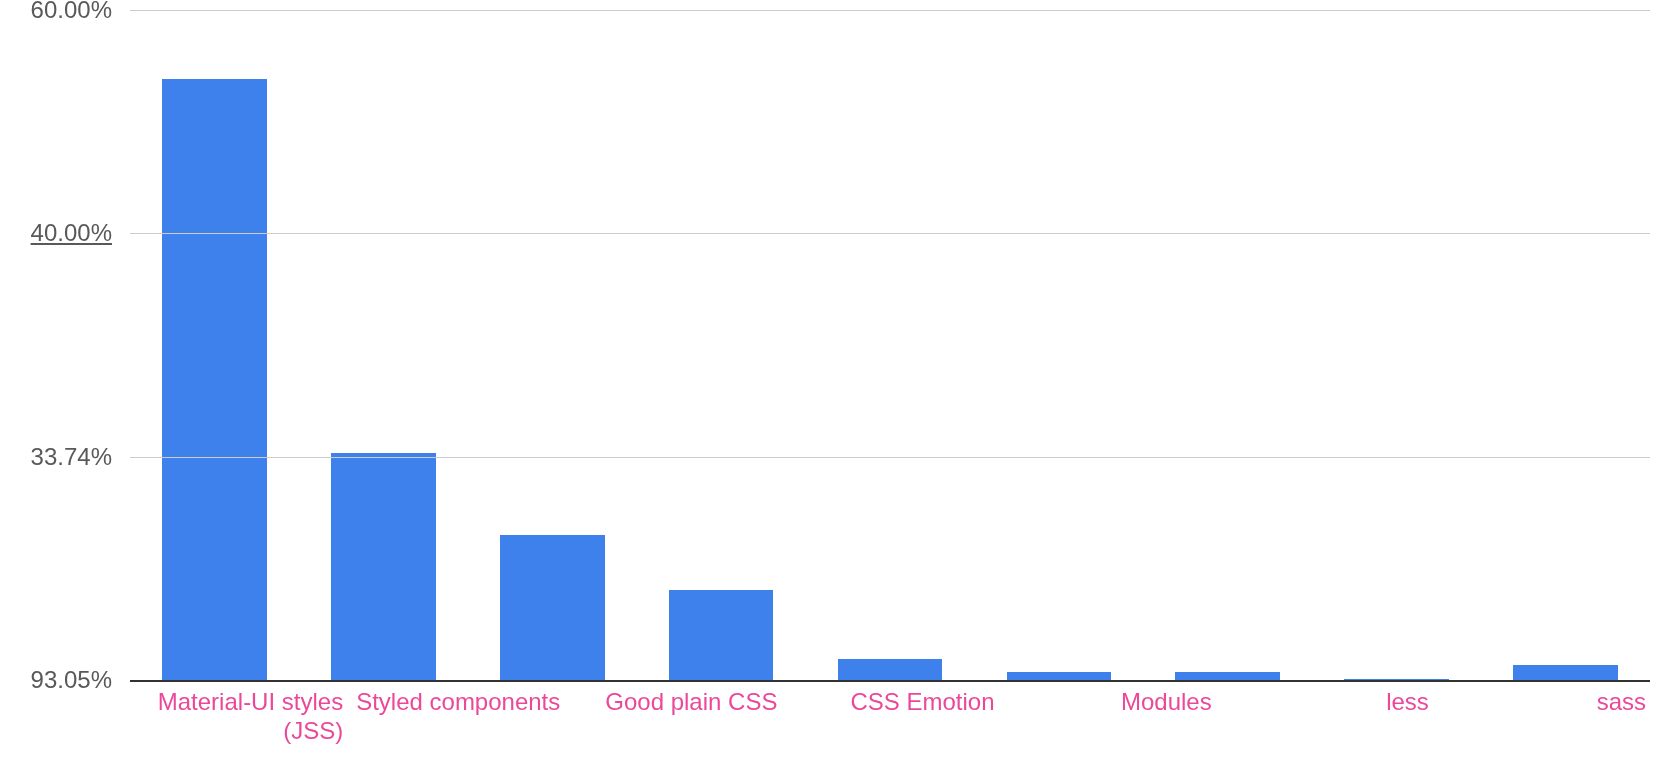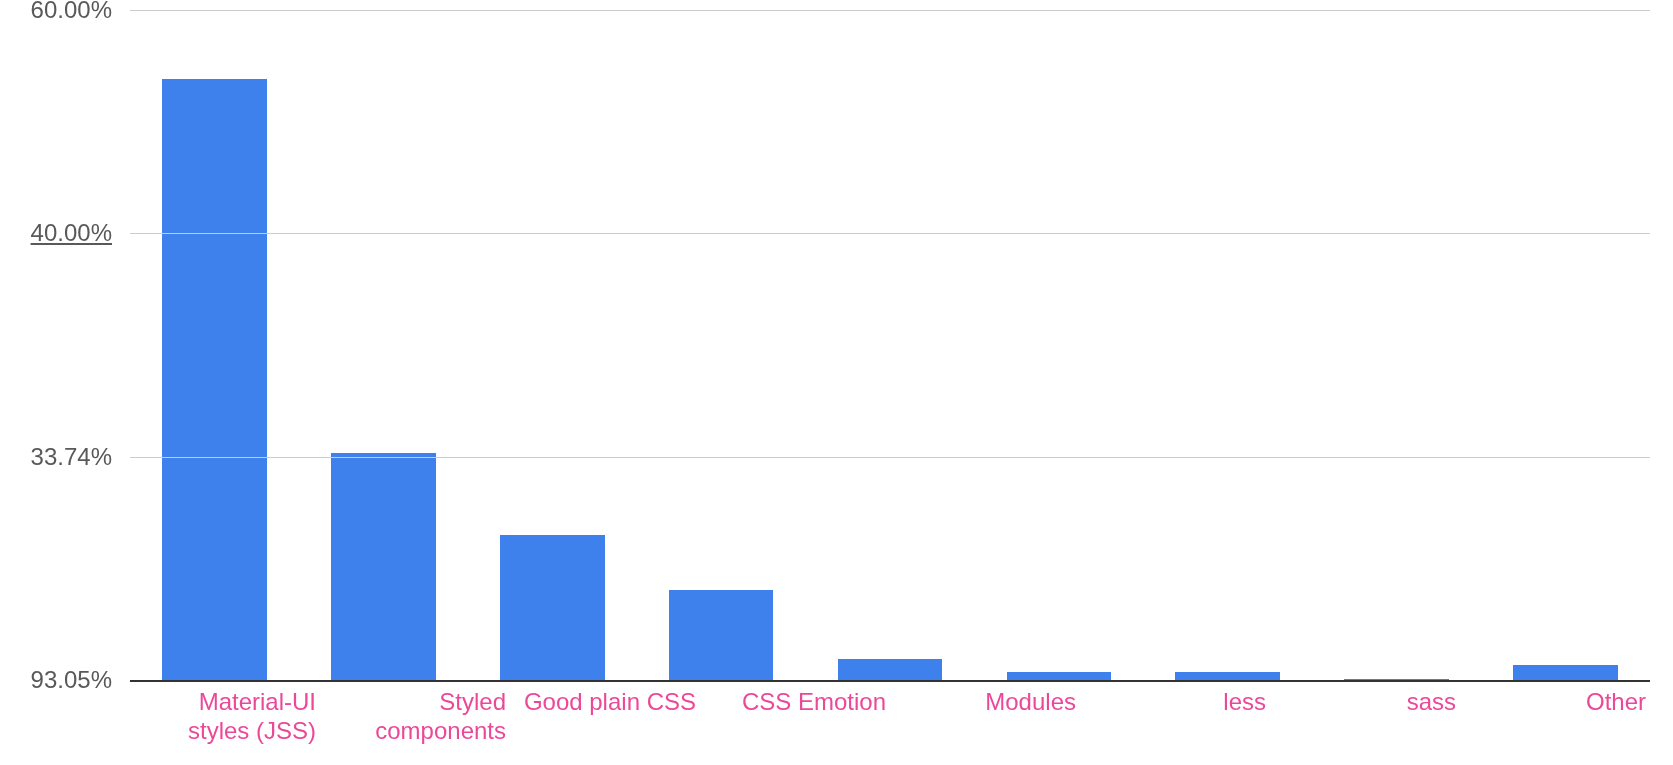--- a/index.html
+++ b/index.html
@@ -120,15 +120,14 @@
       <div class="y-tick-label" style="top: 0%;">60.00%</div>
     </div>
   <div class="x-axis" id="x-axis">
       <div class="x-tick">Material-UI styles (JSS)</div>
       <div class="x-tick">Styled components</div>
       <div class="x-tick">Good plain CSS</div>
       <div class="x-tick">CSS Emotion</div>
       <div class="x-tick">Modules</div>
       <div class="x-tick">less</div>
       <div class="x-tick">sass</div>
-      <div class="x-tick">Other</div>
     </div>
 </div>
 
 </body></html>

